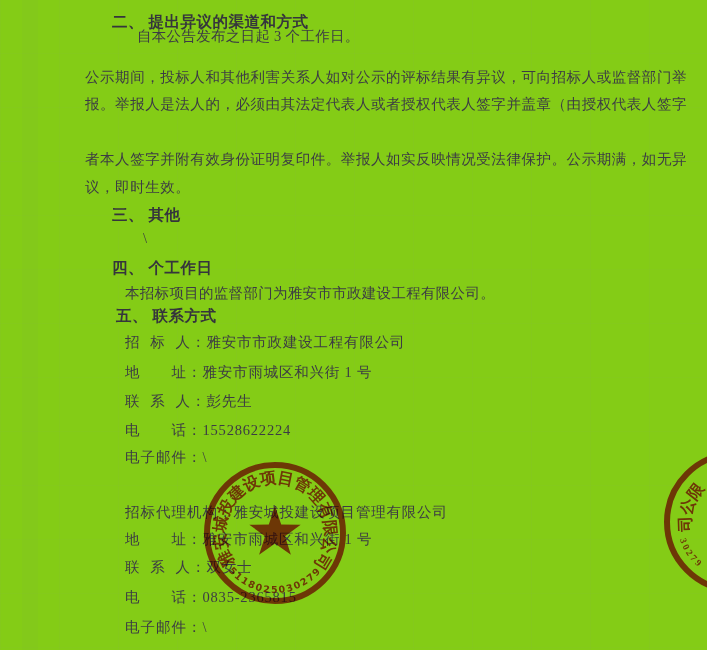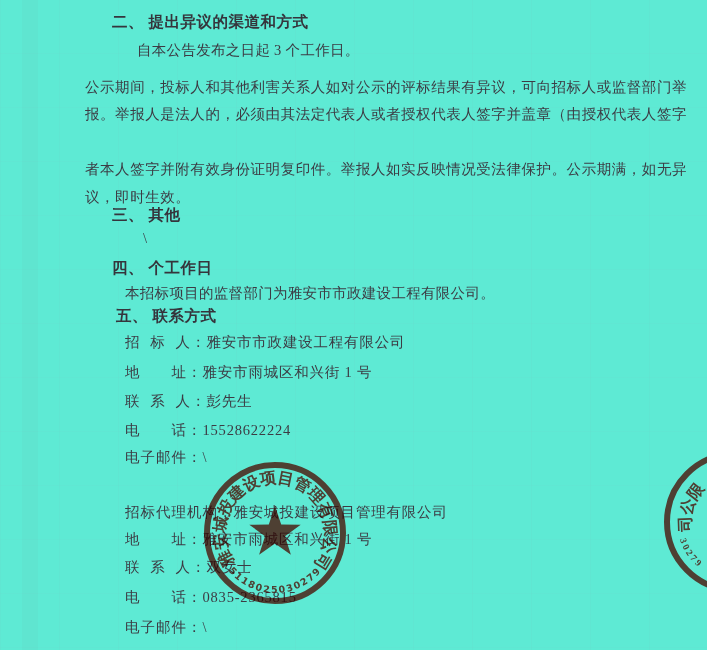--- a/index.html
+++ b/index.html
@@ -1,51 +1,51 @@
 <!DOCTYPE html>
 <html><head>
 <meta charset="utf-8">
 <style>
   html,body{margin:0;padding:0;background:#ffffff;}
   .page{
     position:relative;
     width:707px;height:650px;
-    background:#5eead4;
+    background:#84cc16;
     overflow:hidden;
     font-family:"Liberation Serif","DejaVu Serif",serif;
     color:#3c3c44;
   }
   
   .page::before{
     content:"";position:absolute;inset:0;
     background-image:
       linear-gradient(90deg, rgba(140,140,160,0.045) 1px, transparent 1px),
       linear-gradient(0deg, rgba(140,140,160,0.035) 1px, transparent 1px);
     background-size:59px 54px;
     pointer-events:none;
   }
   .abs{position:absolute;white-space:nowrap;}
   .h{font-weight:700;font-size:15.5px;color:#35353c;letter-spacing:0.5px;}
   .body-t{font-size:14.5px;letter-spacing:0.3px;}
-  .para-line{position:absolute;left:85px;font-size:14.5px;letter-spacing:0.55px;color:#3c3c44;white-space:nowrap;margin-top:10px;}
+  .para-line{position:absolute;left:85px;font-size:14.5px;letter-spacing:0.55px;color:#3c3c44;white-space:nowrap;}
   .row{position:absolute;left:125px;font-size:14.5px;white-space:nowrap;}
   .row .lbl{letter-spacing:1px;font-family:Liberation Mono, monospace;}
   .row .val{margin-left:0;letter-spacing:0.8px;}
   .stamp{position:absolute;mix-blend-mode:multiply;opacity:0.93;}
   .scan-band{position:absolute;left:22px;top:0;width:16px;height:650px;background:rgba(130,130,140,0.04);}
 </style>
 </head>
 <body>
 
 <div class="page">
 
   <div class="scan-band"></div>
 
   <div class="abs h" style="left:112px;top:12px;">二、 提出异议的渠道和方式</div>
-  <div class="abs body-t" style="left:137px;top:41px;">自本公告发布之日起 3 个工作日。</div>
+  <div class="abs body-t" style="left:137px;top:27px;">自本公告发布之日起 3 个工作日。</div>
 
   <div class="para-line" style="top:68px;">公示期间，投标人和其他利害关系人如对公示的评标结果有异议，可向招标人或监督部门举</div>
   <div class="para-line" style="top:95px;">报。举报人是法人的，必须由其法定代表人或者授权代表人签字并盖章（由授权代表人签字</div>
   <div class="para-line" style="top:150px;">者本人签字并附有效身份证明复印件。举报人如实反映情况受法律保护。公示期满，如无异</div>
   <div class="para-line" style="top:178px;">议，即时生效。</div>
 
   <div class="abs h" style="left:112px;top:205px;">三、 其他</div>
   <div class="abs body-t" style="left:143px;top:230px;">\</div>
 
   <div class="abs h" style="left:112px;top:258px;">四、 个工作日</div>

